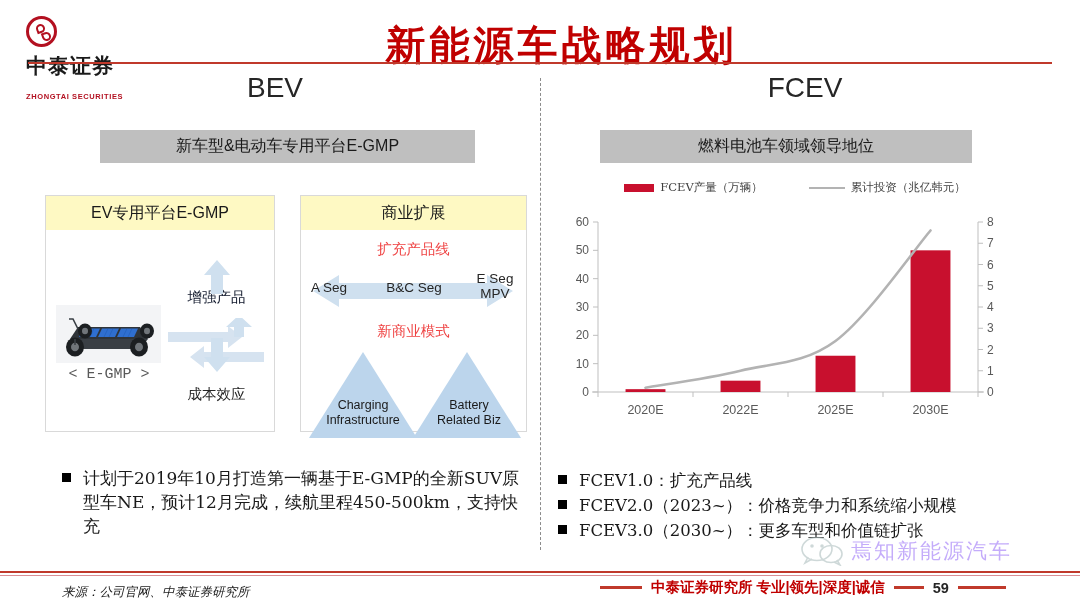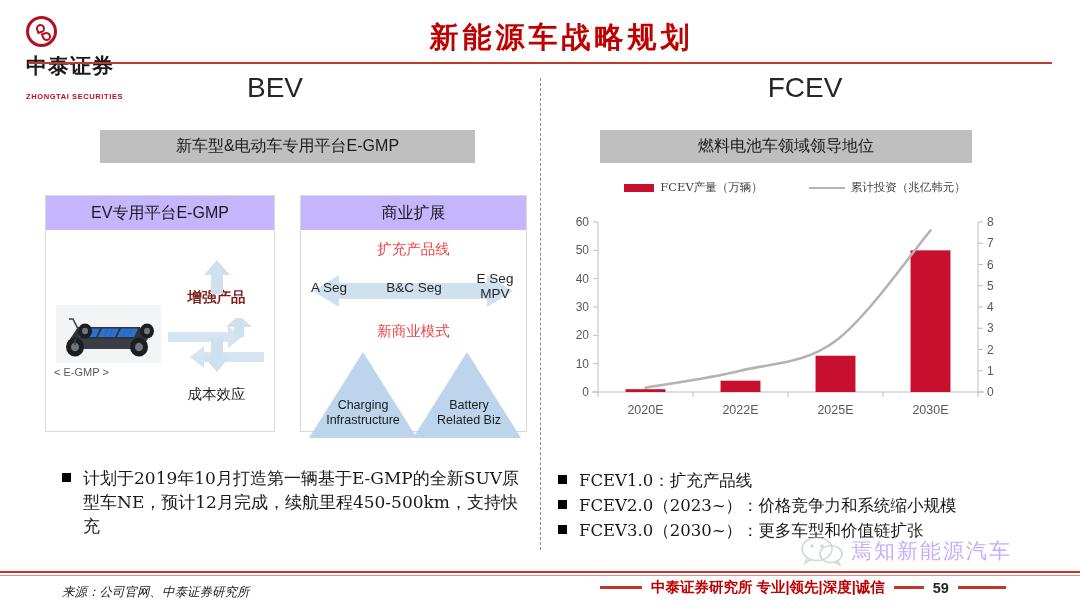--- a/index.html
+++ b/index.html
@@ -15,50 +15,50 @@
   .logo-mark{width:31px;height:31px;border-radius:50%;border:3px solid #b31020;position:relative;box-sizing:border-box;flex:none;}
   .logo-mark:before{content:"";position:absolute;left:7px;top:5px;width:9px;height:9px;border:2.5px solid #b31020;border-radius:50% 50% 50% 0;box-sizing:border-box;transform:rotate(-20deg);}
   .logo-mark:after{content:"";position:absolute;left:13px;top:13px;width:9px;height:9px;border:2.5px solid #b31020;border-radius:0 50% 50% 50%;box-sizing:border-box;transform:rotate(-20deg);}
   .logo-txt{display:flex;flex-direction:column;line-height:1;}
   .logo-cn{font-size:21px;font-weight:bold;color:#1a1a1a;letter-spacing:1px;}
   .logo-en{font-size:7.5px;font-weight:bold;color:#b31020;letter-spacing:.6px;margin-top:17px;}
 
   .title{
     position:absolute;left:0;right:0;top:18px;text-align:center;
     font-family:"DejaVu Serif","Liberation Serif",serif;
-    font-size:29px;font-weight:bold;color:#c00000;letter-spacing:4px;margin-left:43px;
+    font-size:40px;font-weight:bold;color:#c00000;letter-spacing:4px;margin-left:43px;
   }
   .title-rule{position:absolute;left:28px;right:28px;top:62px;height:2px;background:#c0392b;}
 
   
   .col-head{position:absolute;text-align:center;font-size:28px;color:#262626;}
   .bev-head{left:30px;width:490px;top:72px;}
   .fcev-head{left:560px;width:490px;top:72px;}
 
   .divider{position:absolute;left:540px;top:78px;width:0;height:472px;
            border-left:1.5px dashed #8c8c8c;}
 
   .band{position:absolute;background:#bfbfbf;color:#1a1a1a;
         display:flex;align-items:center;justify-content:center;font-size:16px;}
   .bev-band{left:100px;top:130px;width:375px;height:33px;}
   .fcev-band{left:600px;top:130px;width:372px;height:33px;}
 
   
   .card{position:absolute;border:1px solid #d9d9d9;background:#fff;}
-  .card-title{height:34px;background:#c4b5fd;display:flex;align-items:center;
+  .card-title{height:34px;background:#fef9c3;display:flex;align-items:center;
               justify-content:center;font-size:16px;color:#1a1a1a;}
   .card-body{position:relative;height:calc(100% - 34px);}
 
   .card-left{left:45px;top:195px;width:228px;height:235px;}
   .card-right{left:300px;top:195px;width:225px;height:235px;}
 
-  .lbl-up{position:absolute;left:118px;top:58px;width:105px;text-align:center;font-size:14.5px;color:#7f1d1d;font-weight:bold;}
+  .lbl-up{position:absolute;left:118px;top:58px;width:105px;text-align:center;font-size:14.5px;color:#0f172a;}
   .lbl-dn{position:absolute;left:118px;top:155px;width:105px;text-align:center;font-size:14.5px;color:#262626;}
   .egmp-img{position:absolute;left:10px;top:75px;width:105px;height:58px;}
-  .egmp-cap{position:absolute;left:8px;top:136px;width:110px;font-size:11px;color:#595959;}
+  .egmp-cap{position:absolute;left:8px;top:136px;width:110px;text-align:center;font-size:15px;color:#595959;font-family:Liberation Mono, monospace;}
   .zarrow{position:absolute;left:122px;top:88px;width:96px;height:58px;}
 
   .exp-line{position:absolute;left:0;right:0;text-align:center;font-size:14.5px;color:#ef4444;}
   .exp-line.l1{top:10px;}
   .exp-line.l2{top:92px;}
   .seg-wrap{position:absolute;left:0;top:36px;width:100%;height:50px;}
   .seg-label{position:absolute;font-size:13.5px;color:#262626;text-align:center;line-height:1.12;}
   .seg-a{left:2px;top:14px;width:52px;}
   .seg-bc{left:62px;top:14px;width:102px;}
   .seg-e{left:166px;top:5px;width:56px;}

